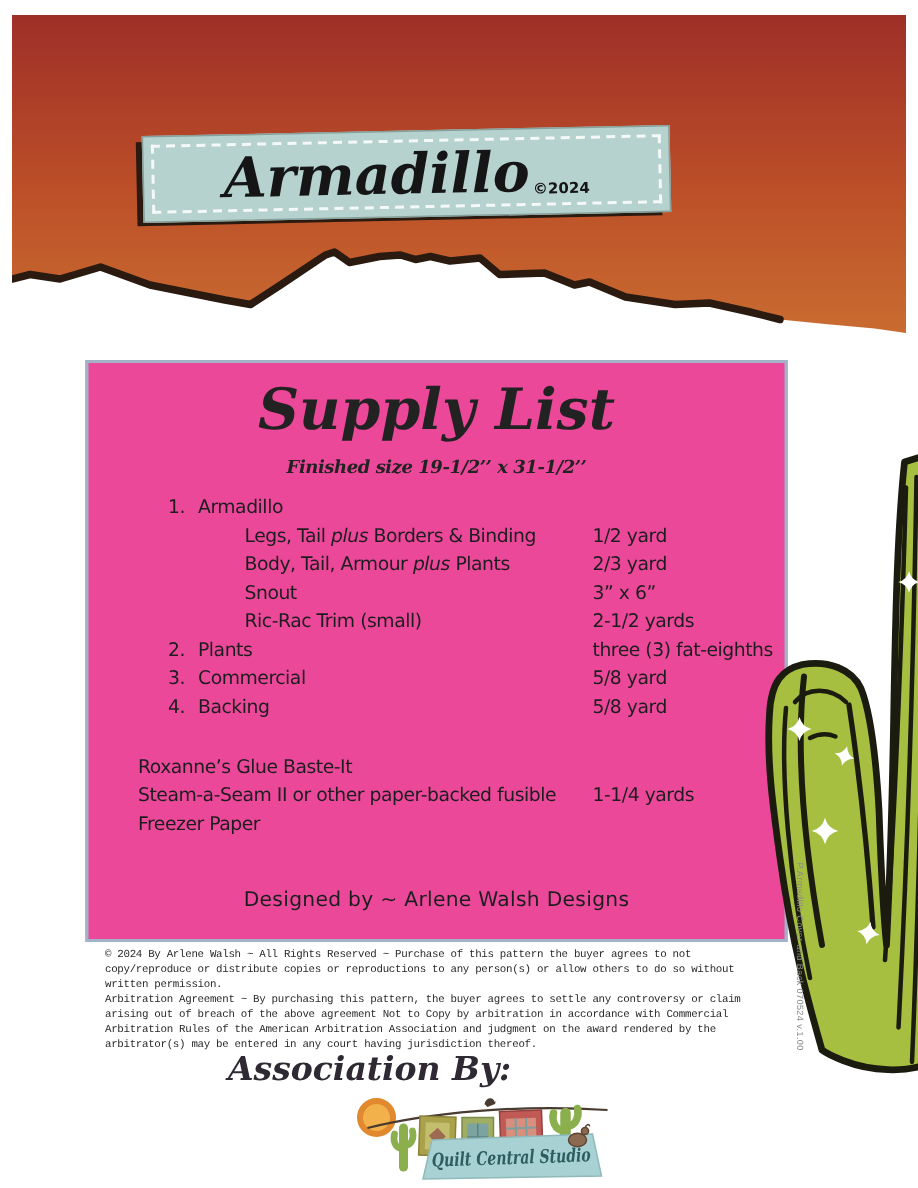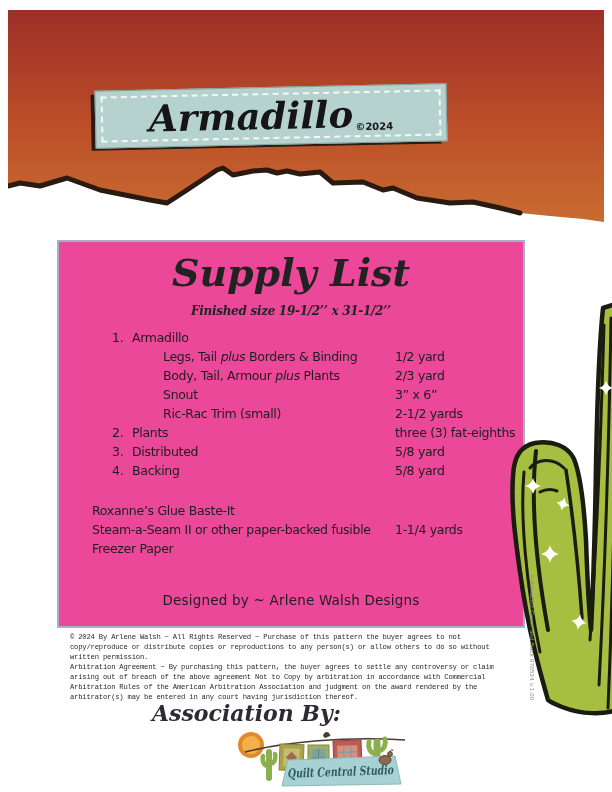--- a/index.html
+++ b/index.html
@@ -108,21 +108,21 @@
           <span class="sname"><span>Ric-Rac Trim (small)</span></span>
           <span class="qty">2-1/2 yards</span>
         </div>
         <div class="srow idt0">
           <span class="num">2.</span>
           <span class="sname"><span>Plants</span></span>
           <span class="qty">three (3) fat-eighths</span>
         </div>
         <div class="srow idt0">
           <span class="num">3.</span>
-          <span class="sname"><span>Distributed</span></span>
+          <span class="sname"><span>Commercial</span></span>
           <span class="qty">5/8 yard</span>
         </div>
         <div class="srow idt0">
           <span class="num">4.</span>
           <span class="sname"><span>Backing</span></span>
           <span class="qty">5/8 yard</span>
         </div>
         <div class="srow idt2 gap">
           <span class="sname"><span>Roxanne’s Glue Baste-It</span></span>
         </div>

